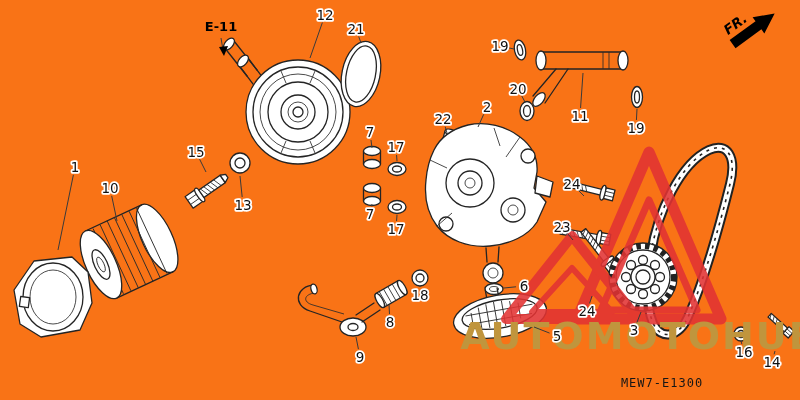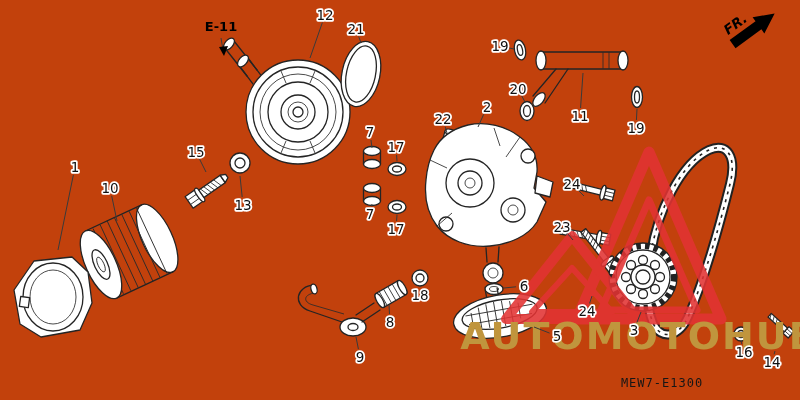--- a/index.html
+++ b/index.html
@@ -1,16 +1,16 @@
 <!DOCTYPE html>
 <html><head>
 <meta charset="utf-8">
 <style>
   html,body{margin:0;padding:0;background:#ffffff}
-  .stage{position:relative;width:800px;height:400px;background:#c2410c;overflow:hidden;
+  .stage{position:relative;width:800px;height:400px;background:#f97316;overflow:hidden;
          font-family:"DejaVu Sans",sans-serif}
   .stage svg{position:absolute;left:0;top:0}
   .ln{fill:none;stroke:#242424;stroke-width:1.3;stroke-linecap:round;stroke-linejoin:round}
   .fl{fill:#ffffff;stroke:#242424;stroke-width:1.3;stroke-linejoin:round}
   .thin{fill:none;stroke:#2a2a2a;stroke-width:.85}
   .hatch{fill:none;stroke:#2a2a2a;stroke-width:.8}
   .leader{stroke:#3a3a3a;stroke-width:1}
   .callout{font:13.5px "DejaVu Sans",sans-serif;fill:#101010;text-anchor:middle;
            dominant-baseline:central;paint-order:stroke;stroke:#ffffff;stroke-width:3.5px;
            stroke-linejoin:round}

